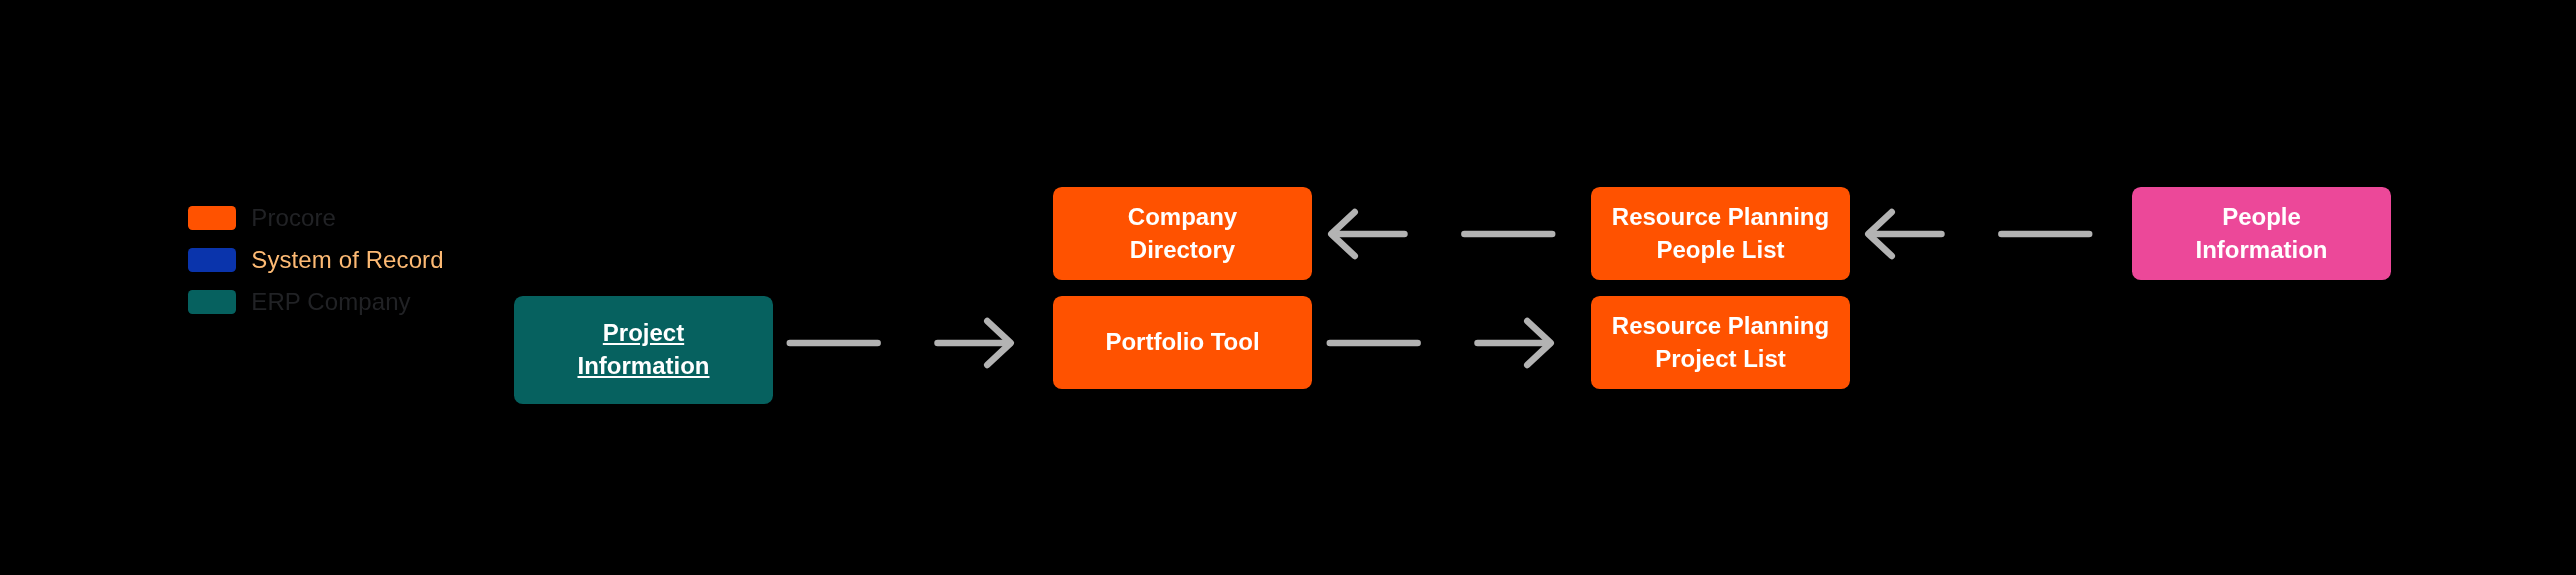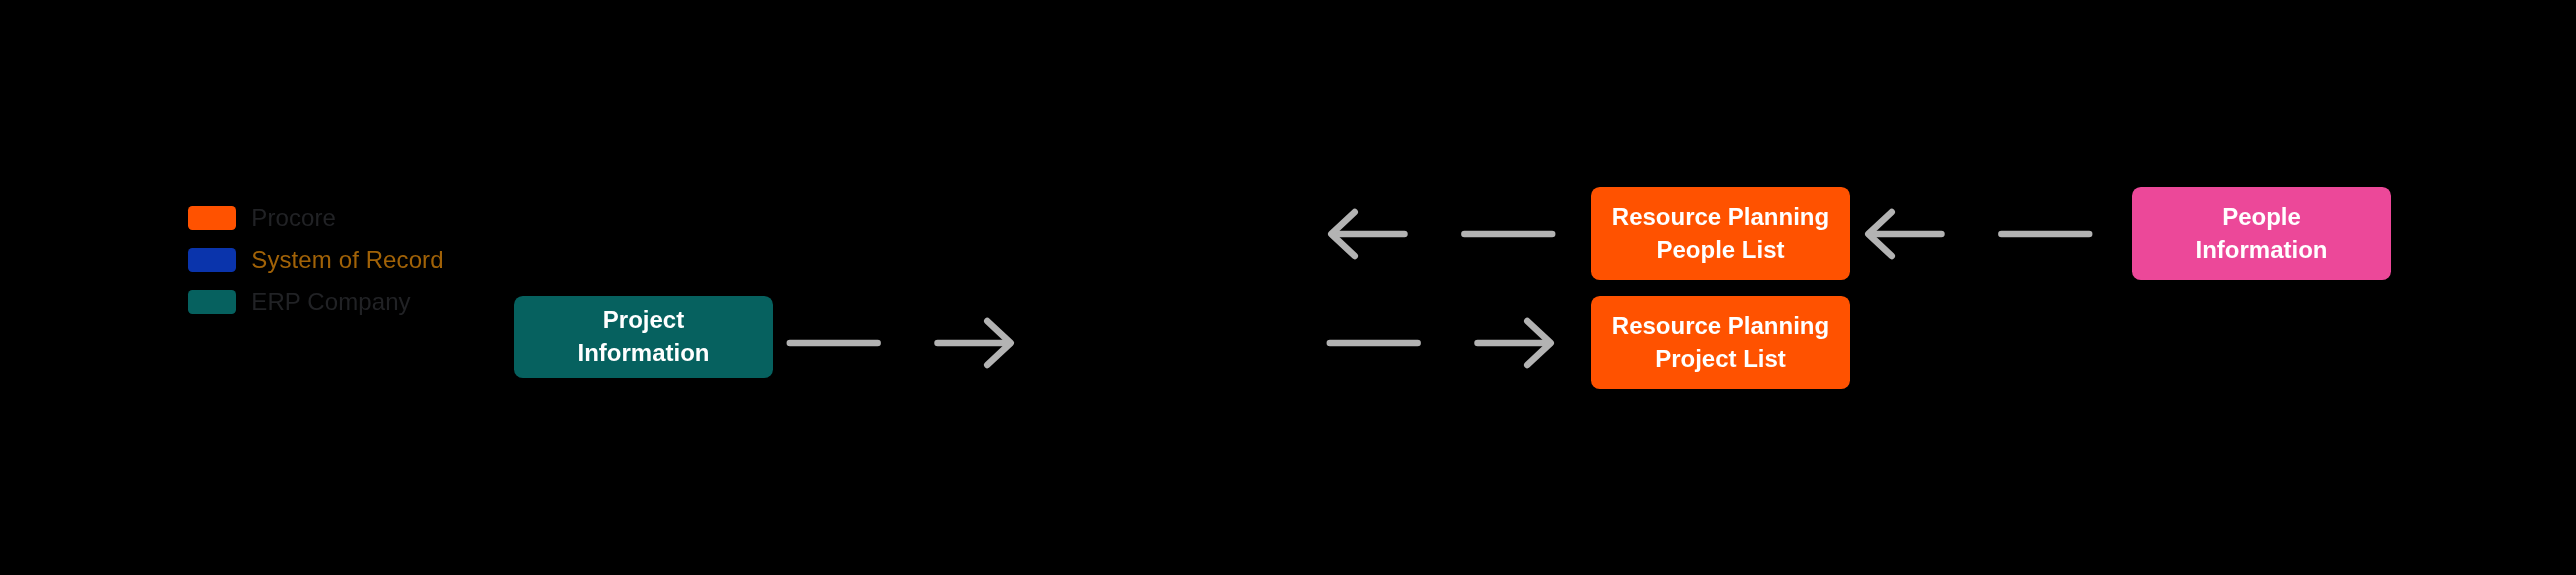--- a/index.html
+++ b/index.html
@@ -79,36 +79,43 @@
 
   <div class="legend">
 
     <div class="legend-row">
       <span class="legend-swatch" style="background: rgb(255, 82, 0);"></span>
       <span class="legend-label" style="color: rgb(33, 34, 37);">Procore</span>
     </div>
 
     <div class="legend-row">
       <span class="legend-swatch" style="background: rgb(10, 52, 172);"></span>
-      <span class="legend-label" style="color: #a16207;">System of Record</span>
+      <span class="legend-label" style="color: #fdba74;">System of Record</span>
     </div>
 
     <div class="legend-row">
       <span class="legend-swatch" style="background: rgb(6, 97, 95);"></span>
       <span class="legend-label" style="color: rgb(33, 34, 37);">ERP Company</span>
     </div>
 
   </div>
 
-  <div class="node" id="node-0" style="left: 514px; top: 296px; width: 259px; height: 82px; background: rgb(6, 97, 95);">
+  <div class="node" id="node-0" style="left: 514px; top: 296px; width: 259px; height: 108px; background: rgb(6, 97, 95); text-decoration: underline;">
     <span class="node-label">Project
 Information</span>
   </div>
 
+  <div class="node" id="node-1" style="left: 1053px; top: 187px; width: 259px; height: 93px; background: rgb(255, 82, 0);">
+    <span class="node-label">Company
+Directory</span>
+  </div>
 
+  <div class="node" id="node-2" style="left: 1053px; top: 296px; width: 259px; height: 93px; background: rgb(255, 82, 0);">
+    <span class="node-label">Portfolio Tool</span>
+  </div>
 
   <div class="node" id="node-3" style="left: 1591px; top: 187px; width: 259px; height: 93px; background: rgb(255, 82, 0);">
     <span class="node-label">Resource Planning
 People List</span>
   </div>
 
   <div class="node" id="node-4" style="left: 1591px; top: 296px; width: 259px; height: 93px; background: rgb(255, 82, 0);">
     <span class="node-label">Resource Planning
 Project List</span>
   </div>

